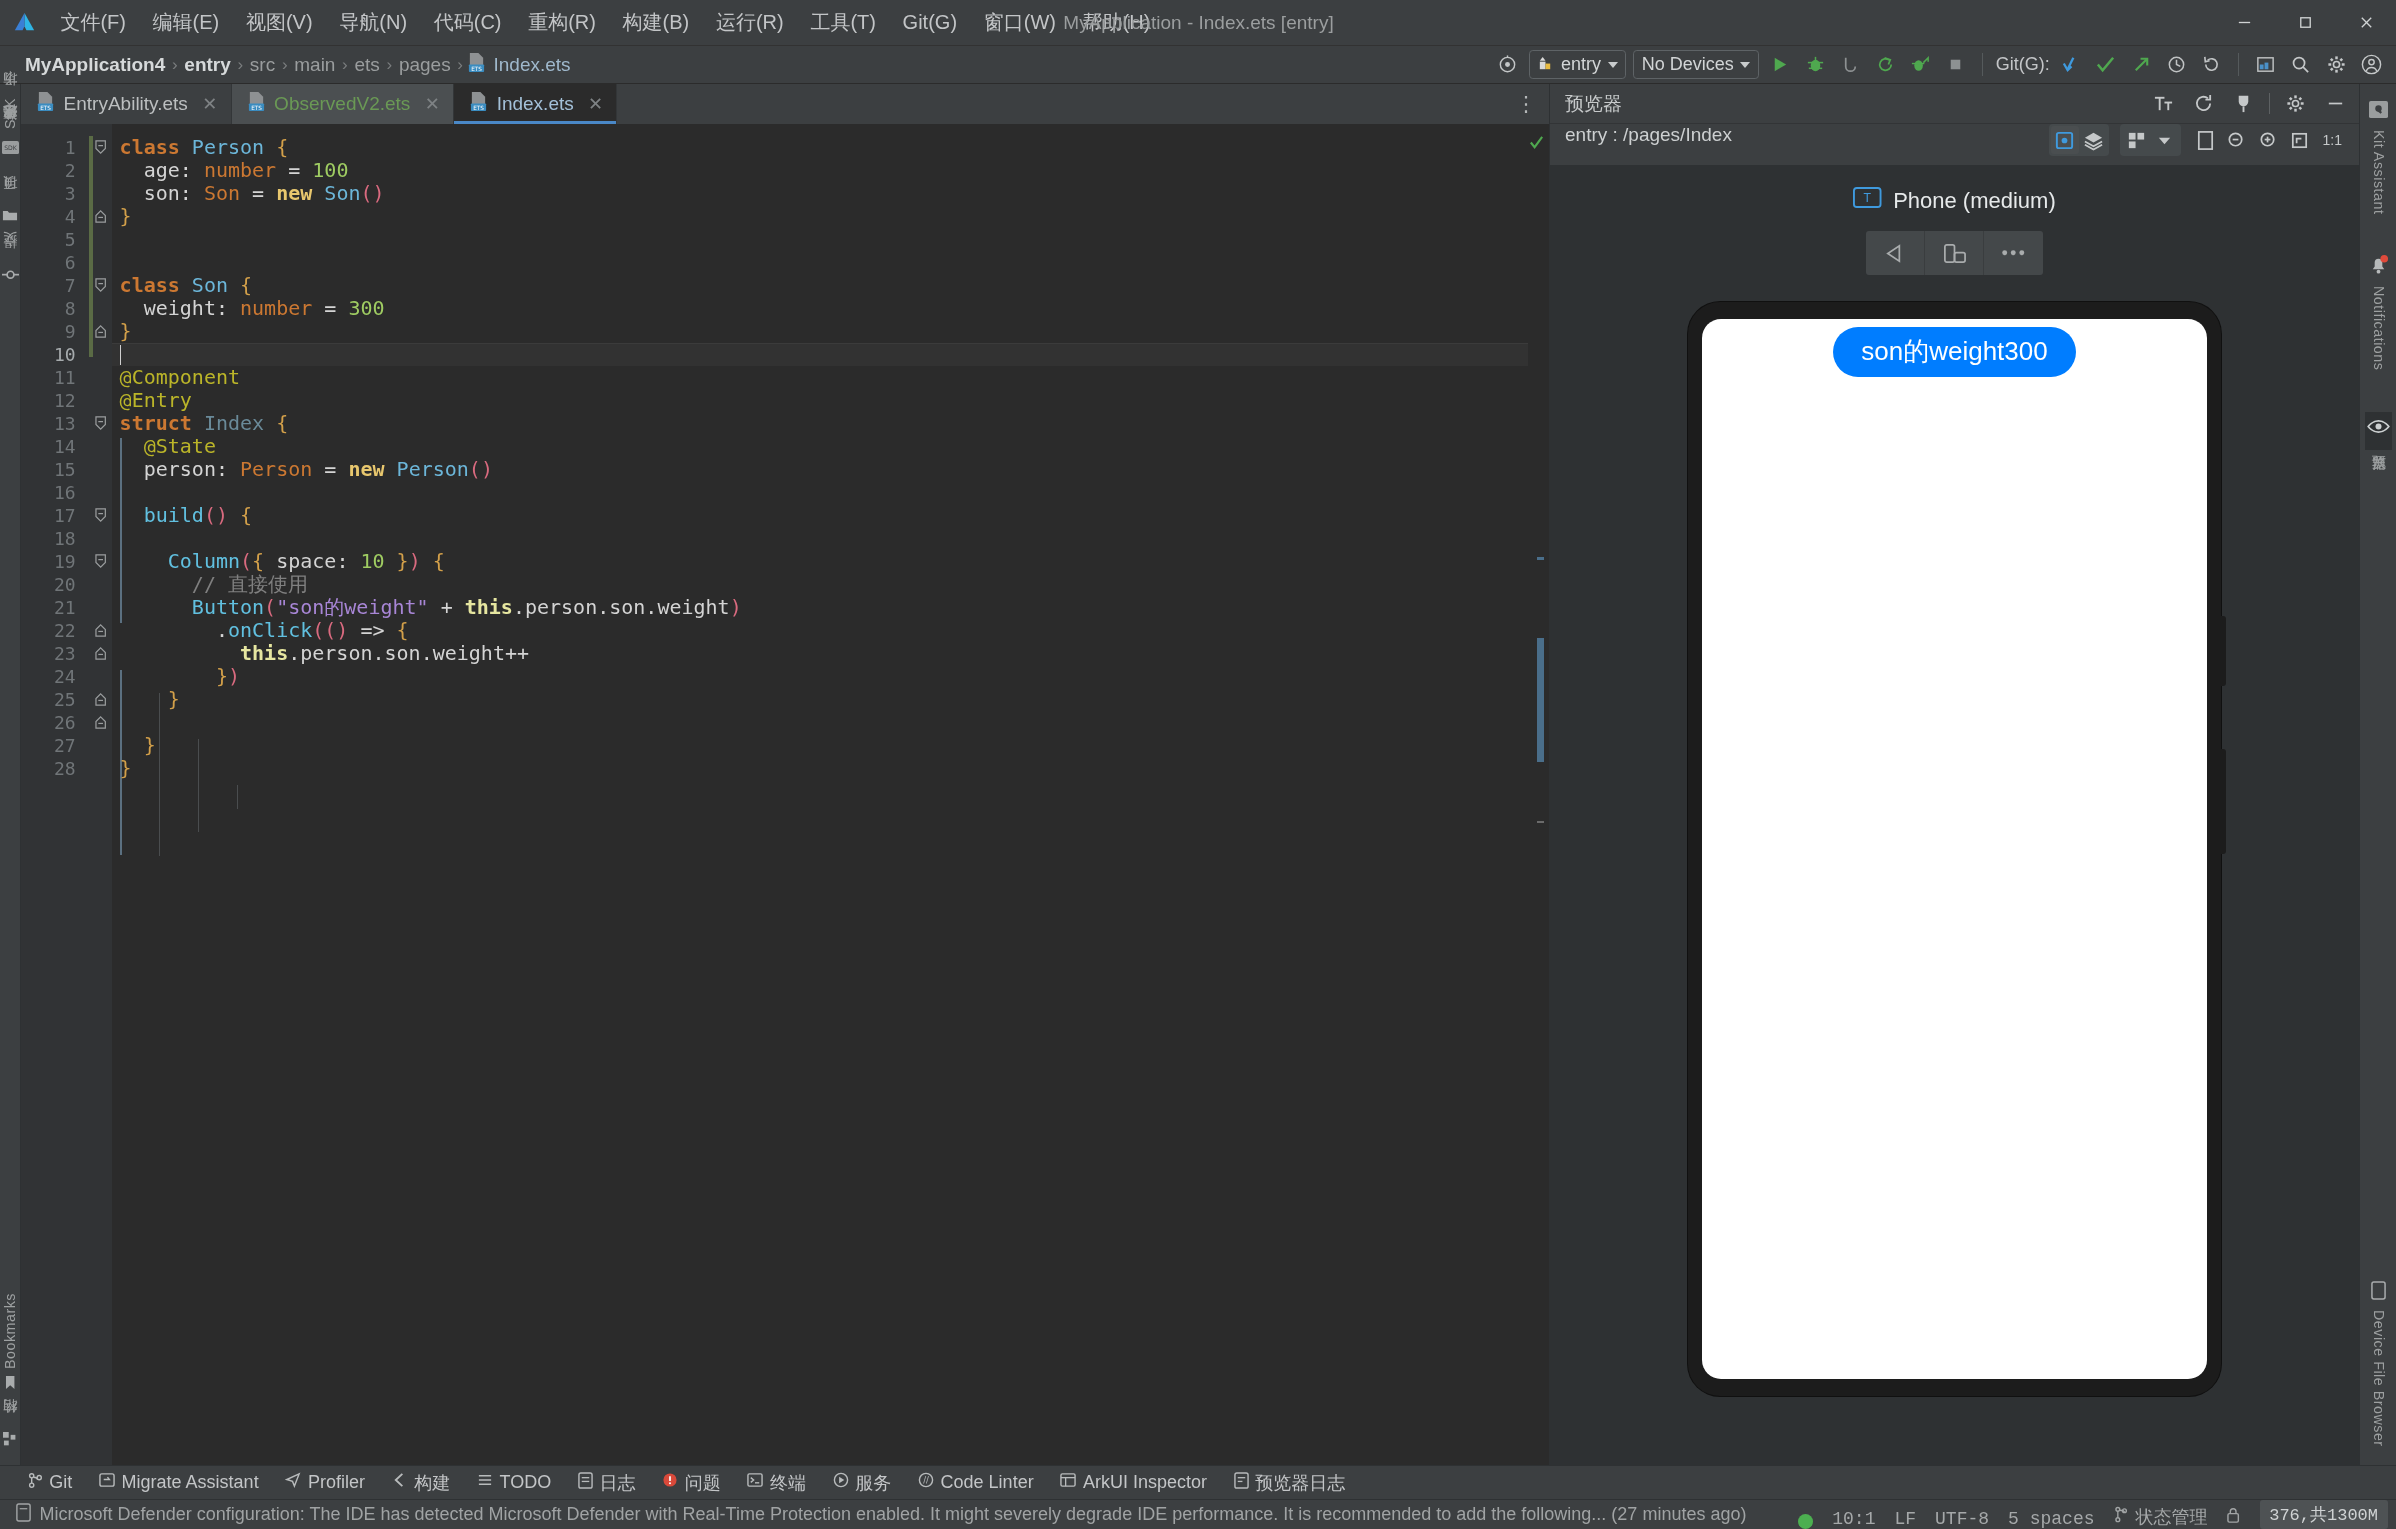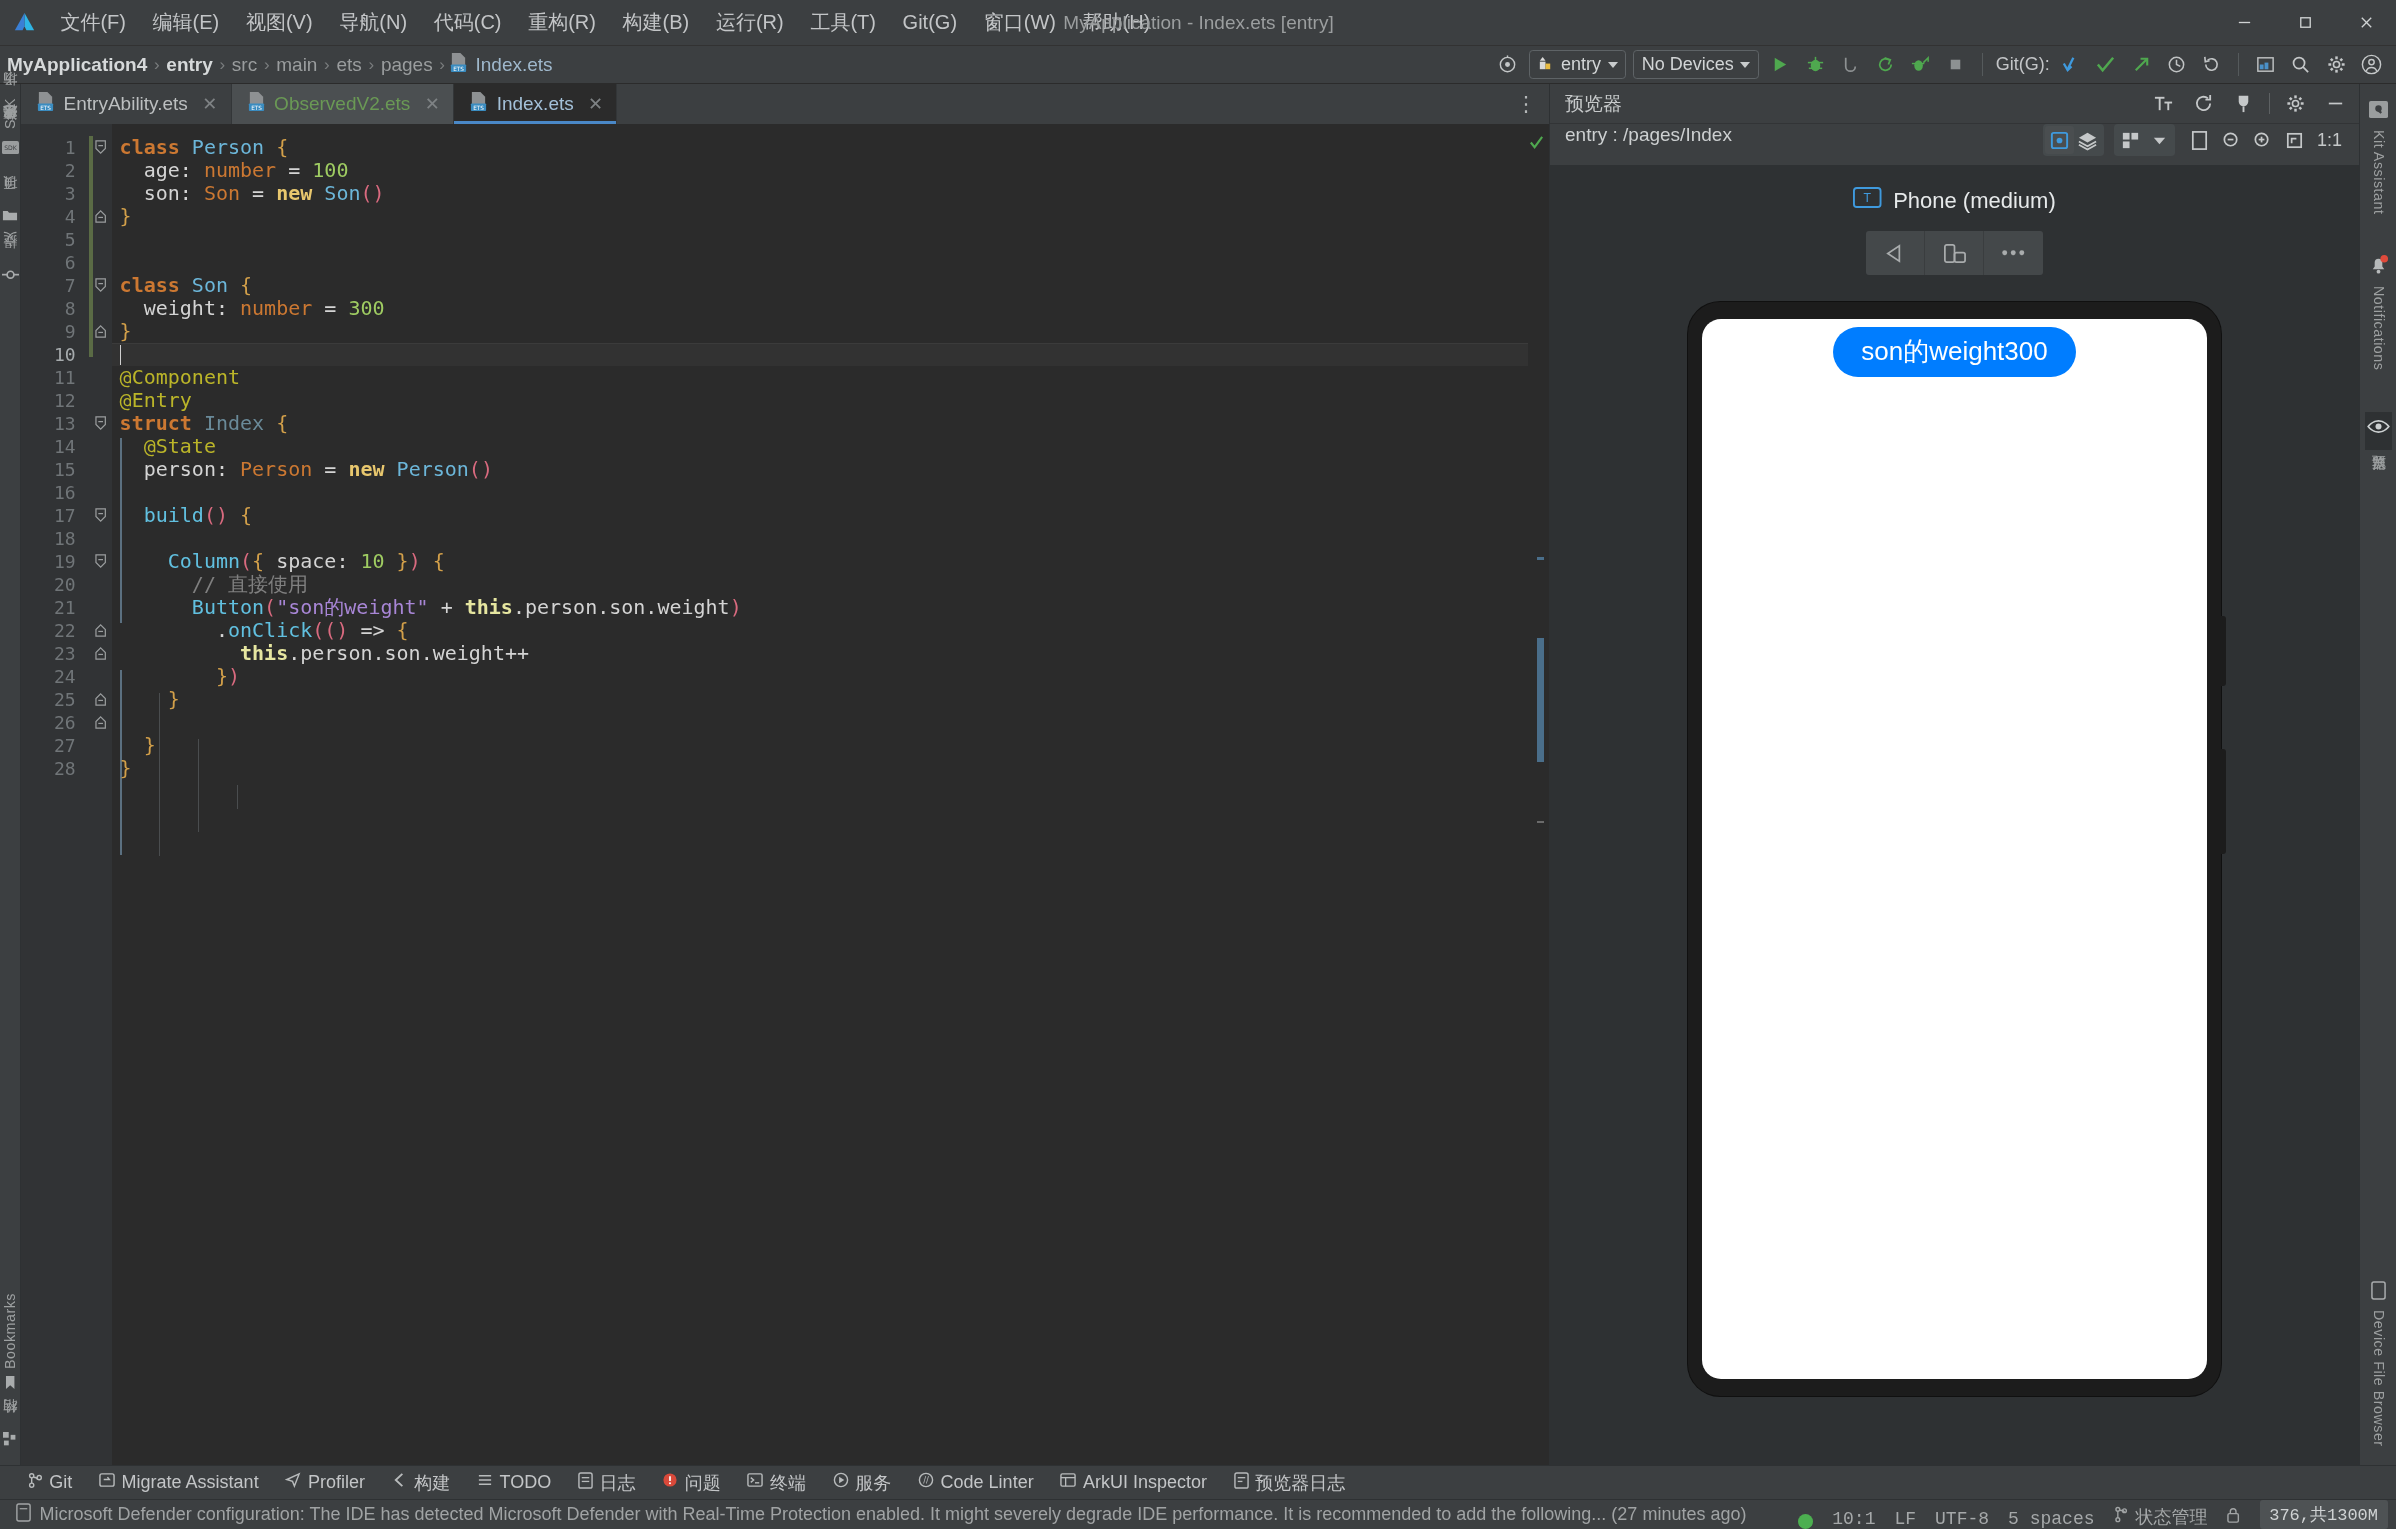--- a/index.html
+++ b/index.html
@@ -17,21 +17,21 @@
   .titlebar { height:46px; background:#3c3f41; display:flex; align-items:center; flex:0 0 46px; border-bottom:1px solid #323232;}
   .logo { width:48px; display:flex; align-items:center; justify-content:center; }
   .logo svg { display:block; }
   .menu { display:flex; align-items:center; gap:1.9px; }
   .menu-item { padding:3.8px 12.4px; font-size:20px; color:#c3c5c7; white-space:nowrap; }
   .win-title { position:absolute; left:50%; transform:translateX(-50%); font-size:19px; color:#9b9e9f; white-space:nowrap; }
   .win-ctrl { margin-left:auto; display:flex; align-items:center; height:46px; }
   .wbtn { width:61px; height:46px; display:flex; align-items:center; justify-content:center; color:#cfd2d4; font-size:21px;}
 
   
-  .navbar { height:38px; background:#3c3f41; display:flex; align-items:center; flex:0 0 38px; padding-left:4px; border-bottom:1px solid #2b2b2b;}
+  .navbar { height:38px; background:#3c3f41; display:flex; align-items:center; flex:0 0 38px; padding-left:22px; border-bottom:1px solid #2b2b2b;}
   .crumbs { display:flex; align-items:center; font-size:19px; }
   .crumb { color:#9a9d9e; padding:0 2.9px; white-space:nowrap; }
   .crumb.b { color:#d6d9da; font-weight:bold; }
   .crumb.file { color:#9fb8cc; }
   .sep { color:#7a7d7e; padding:0 3.8px; font-size:17px;}
   .ets-ico { display:inline-block; vertical-align:middle; margin-right:4.8px; }
   .tb-right { margin-left:auto; display:flex; align-items:center; gap:6.7px; padding-right:11.4px; }
   .tb-btn { width:28.5px; height:28.5px; display:flex; align-items:center; justify-content:center; border-radius:3.8px; }
   .combo { height:28.5px; border:1px solid #5e6366; border-radius:3.8px; display:flex; align-items:center; padding:0 7.6px; gap:6.7px; font-size:18px; color:#d2d5d6; background:transparent;}
   .caret { width:0;height:0;border-left:5.7px solid transparent;border-right:5.7px solid transparent;border-top:6.7px solid #c8cbcc; }
@@ -676,21 +676,21 @@
                 <line x1="7" y1="10" x2="13" y2="10" stroke="#c5c8c9" stroke-width="1.8"></line>
                 <line x1="10" y1="7" x2="10" y2="13" stroke="#c5c8c9" stroke-width="1.8"></line>
               </svg>
           </span>
           <span class="pbtn">
             <svg width="21" height="21" viewBox="0 0 22 22">
                 <rect x="4" y="4" width="14" height="14" fill="none" stroke="#c5c8c9" stroke-width="1.8"></rect>
                 <polyline points="8,14 8,9 13,9" fill="none" stroke="#c5c8c9" stroke-width="1.8"></polyline>
               </svg>
           </span>
-          <span class="pbtn" style="font-size:18px;color:#c5c8c9;width:auto;padding:0 5.7px">1:1</span>
+          <span class="pbtn" style="font-size:14px;color:#c5c8c9;width:auto;padding:0 5.7px">1:1</span>
         </div>
       </div>
 
       <div class="prev-body">
         <div class="dev-label">
           <span>
             <svg width="28.5" height="21" viewBox="0 0 30 22" style="font-size:23px">
                 <rect x="1" y="1" width="28" height="20" rx="3" fill="none" stroke="#3f9ade" stroke-width="2"></rect>
                 <text x="15" y="16" font-size="12" fill="#3f9ade" text-anchor="middle" font-family="DejaVu Sans">T</text>
               </svg>

